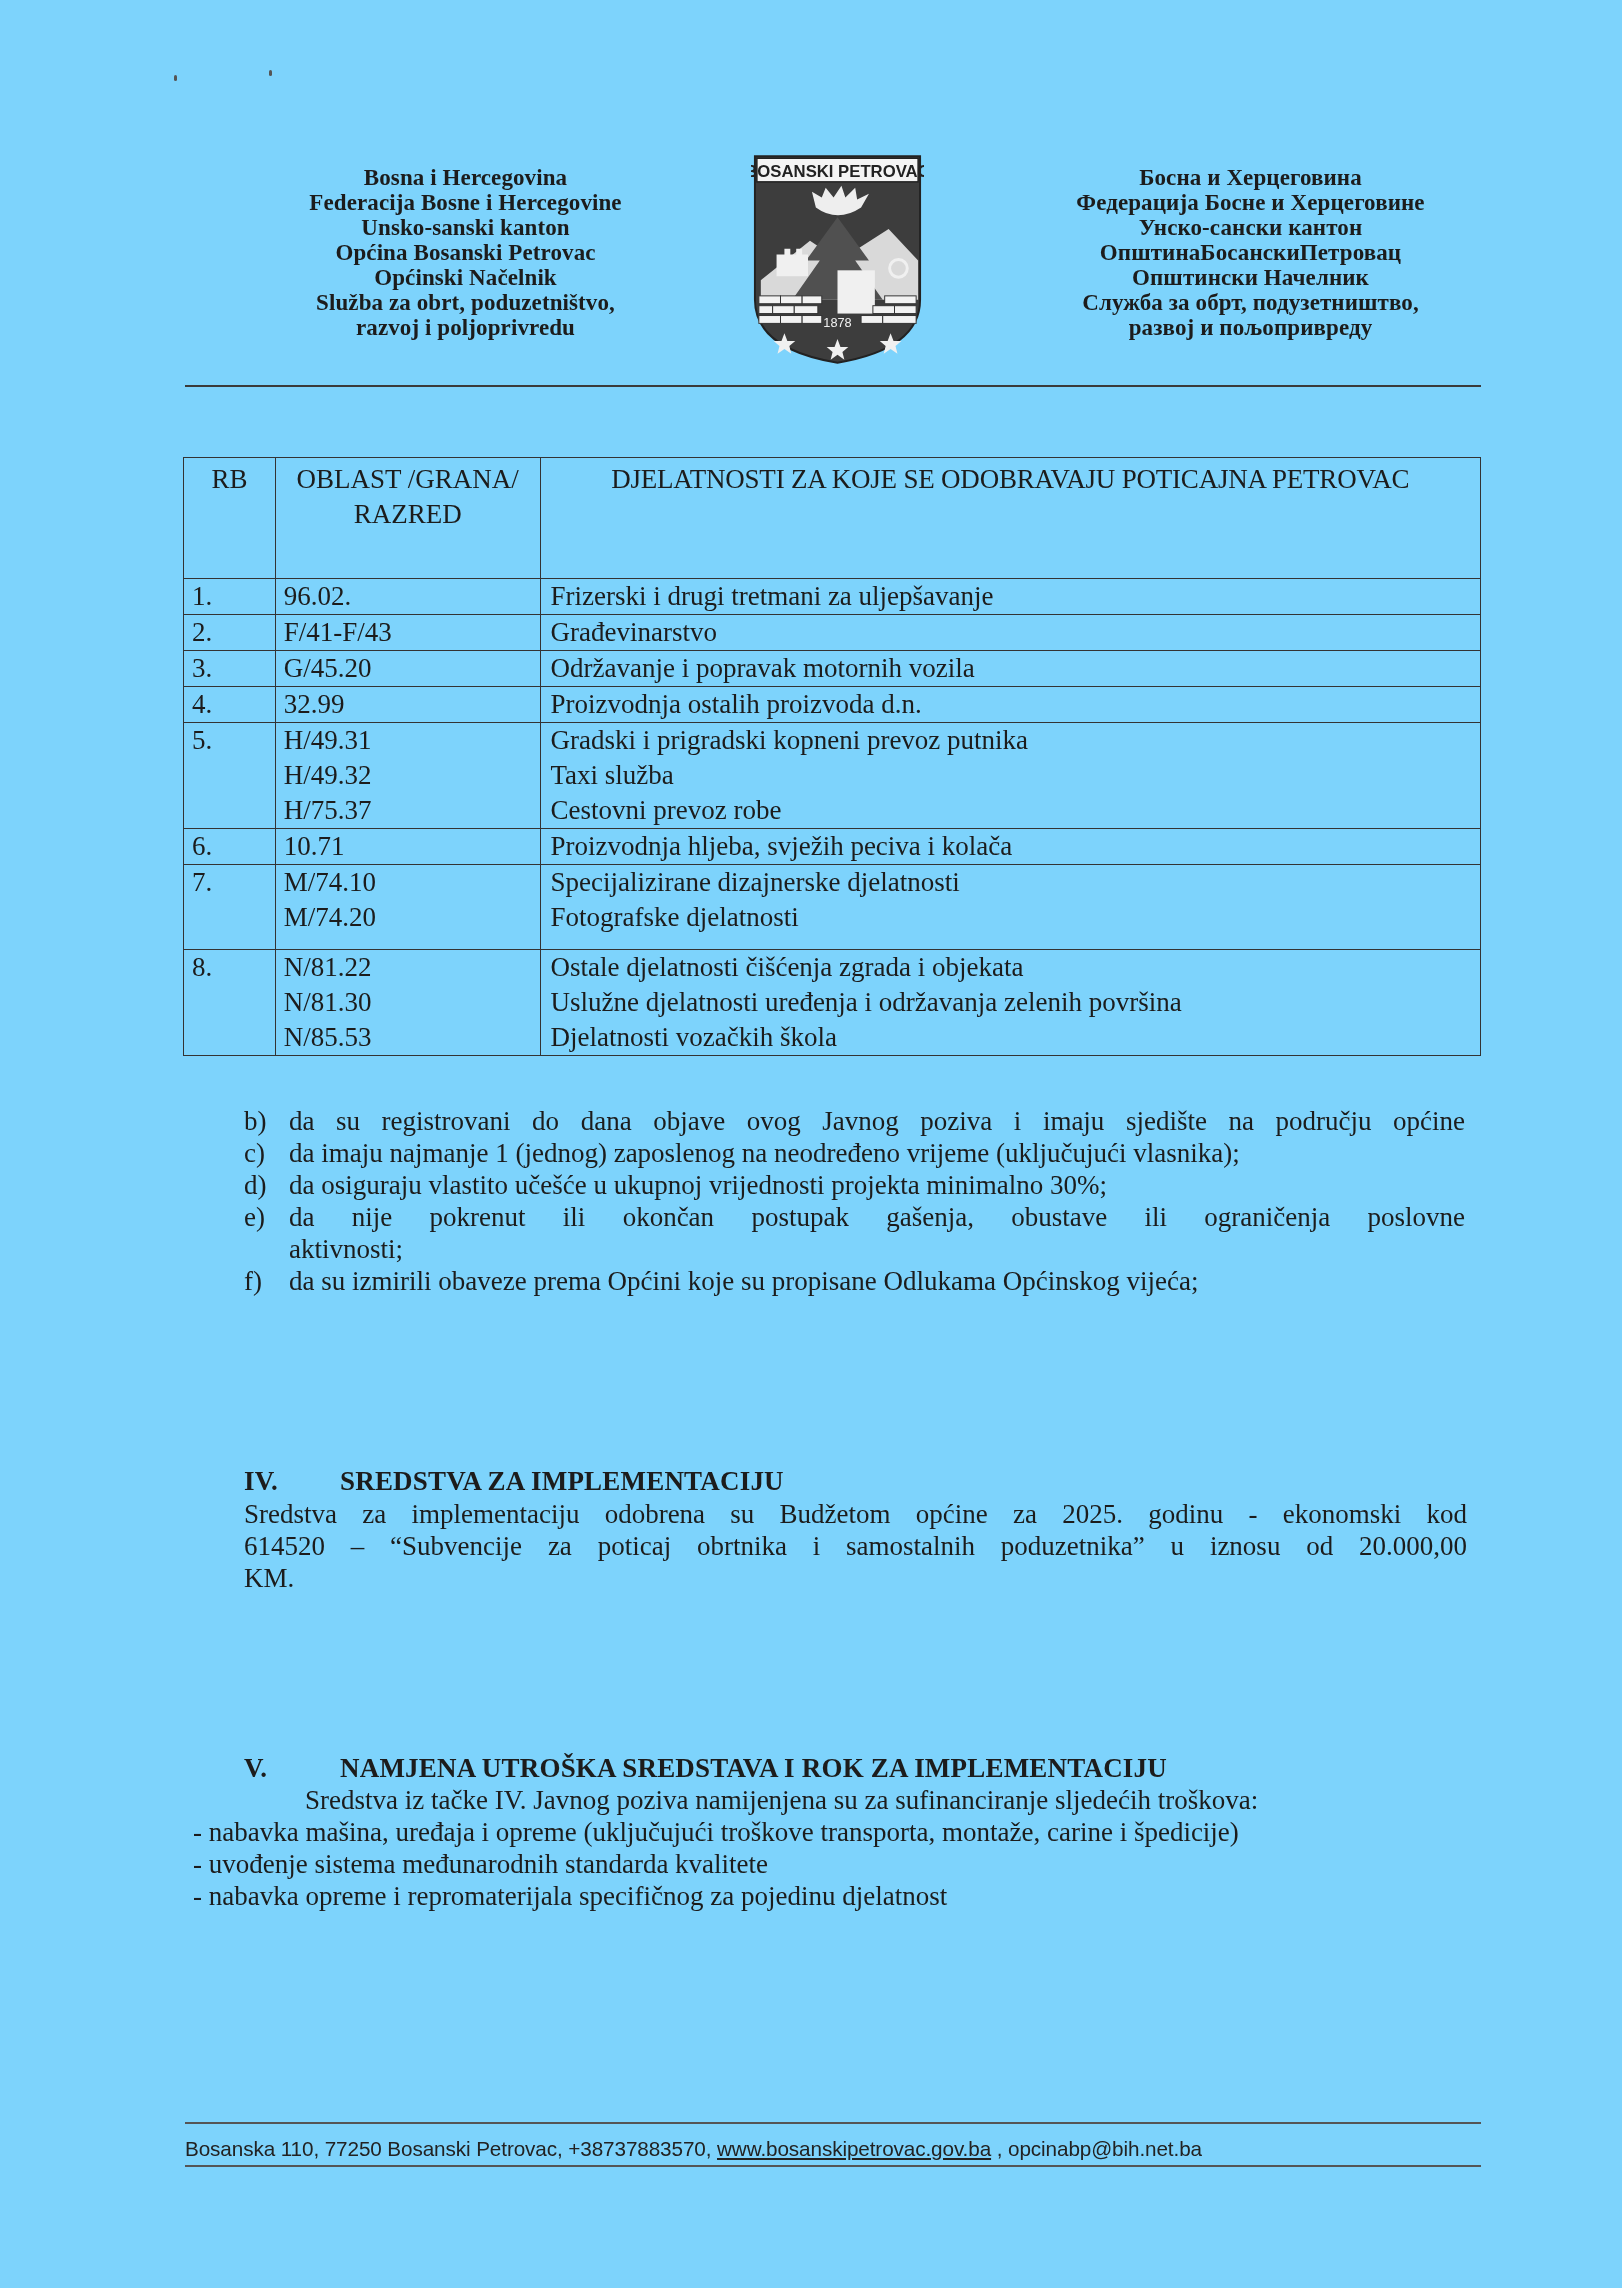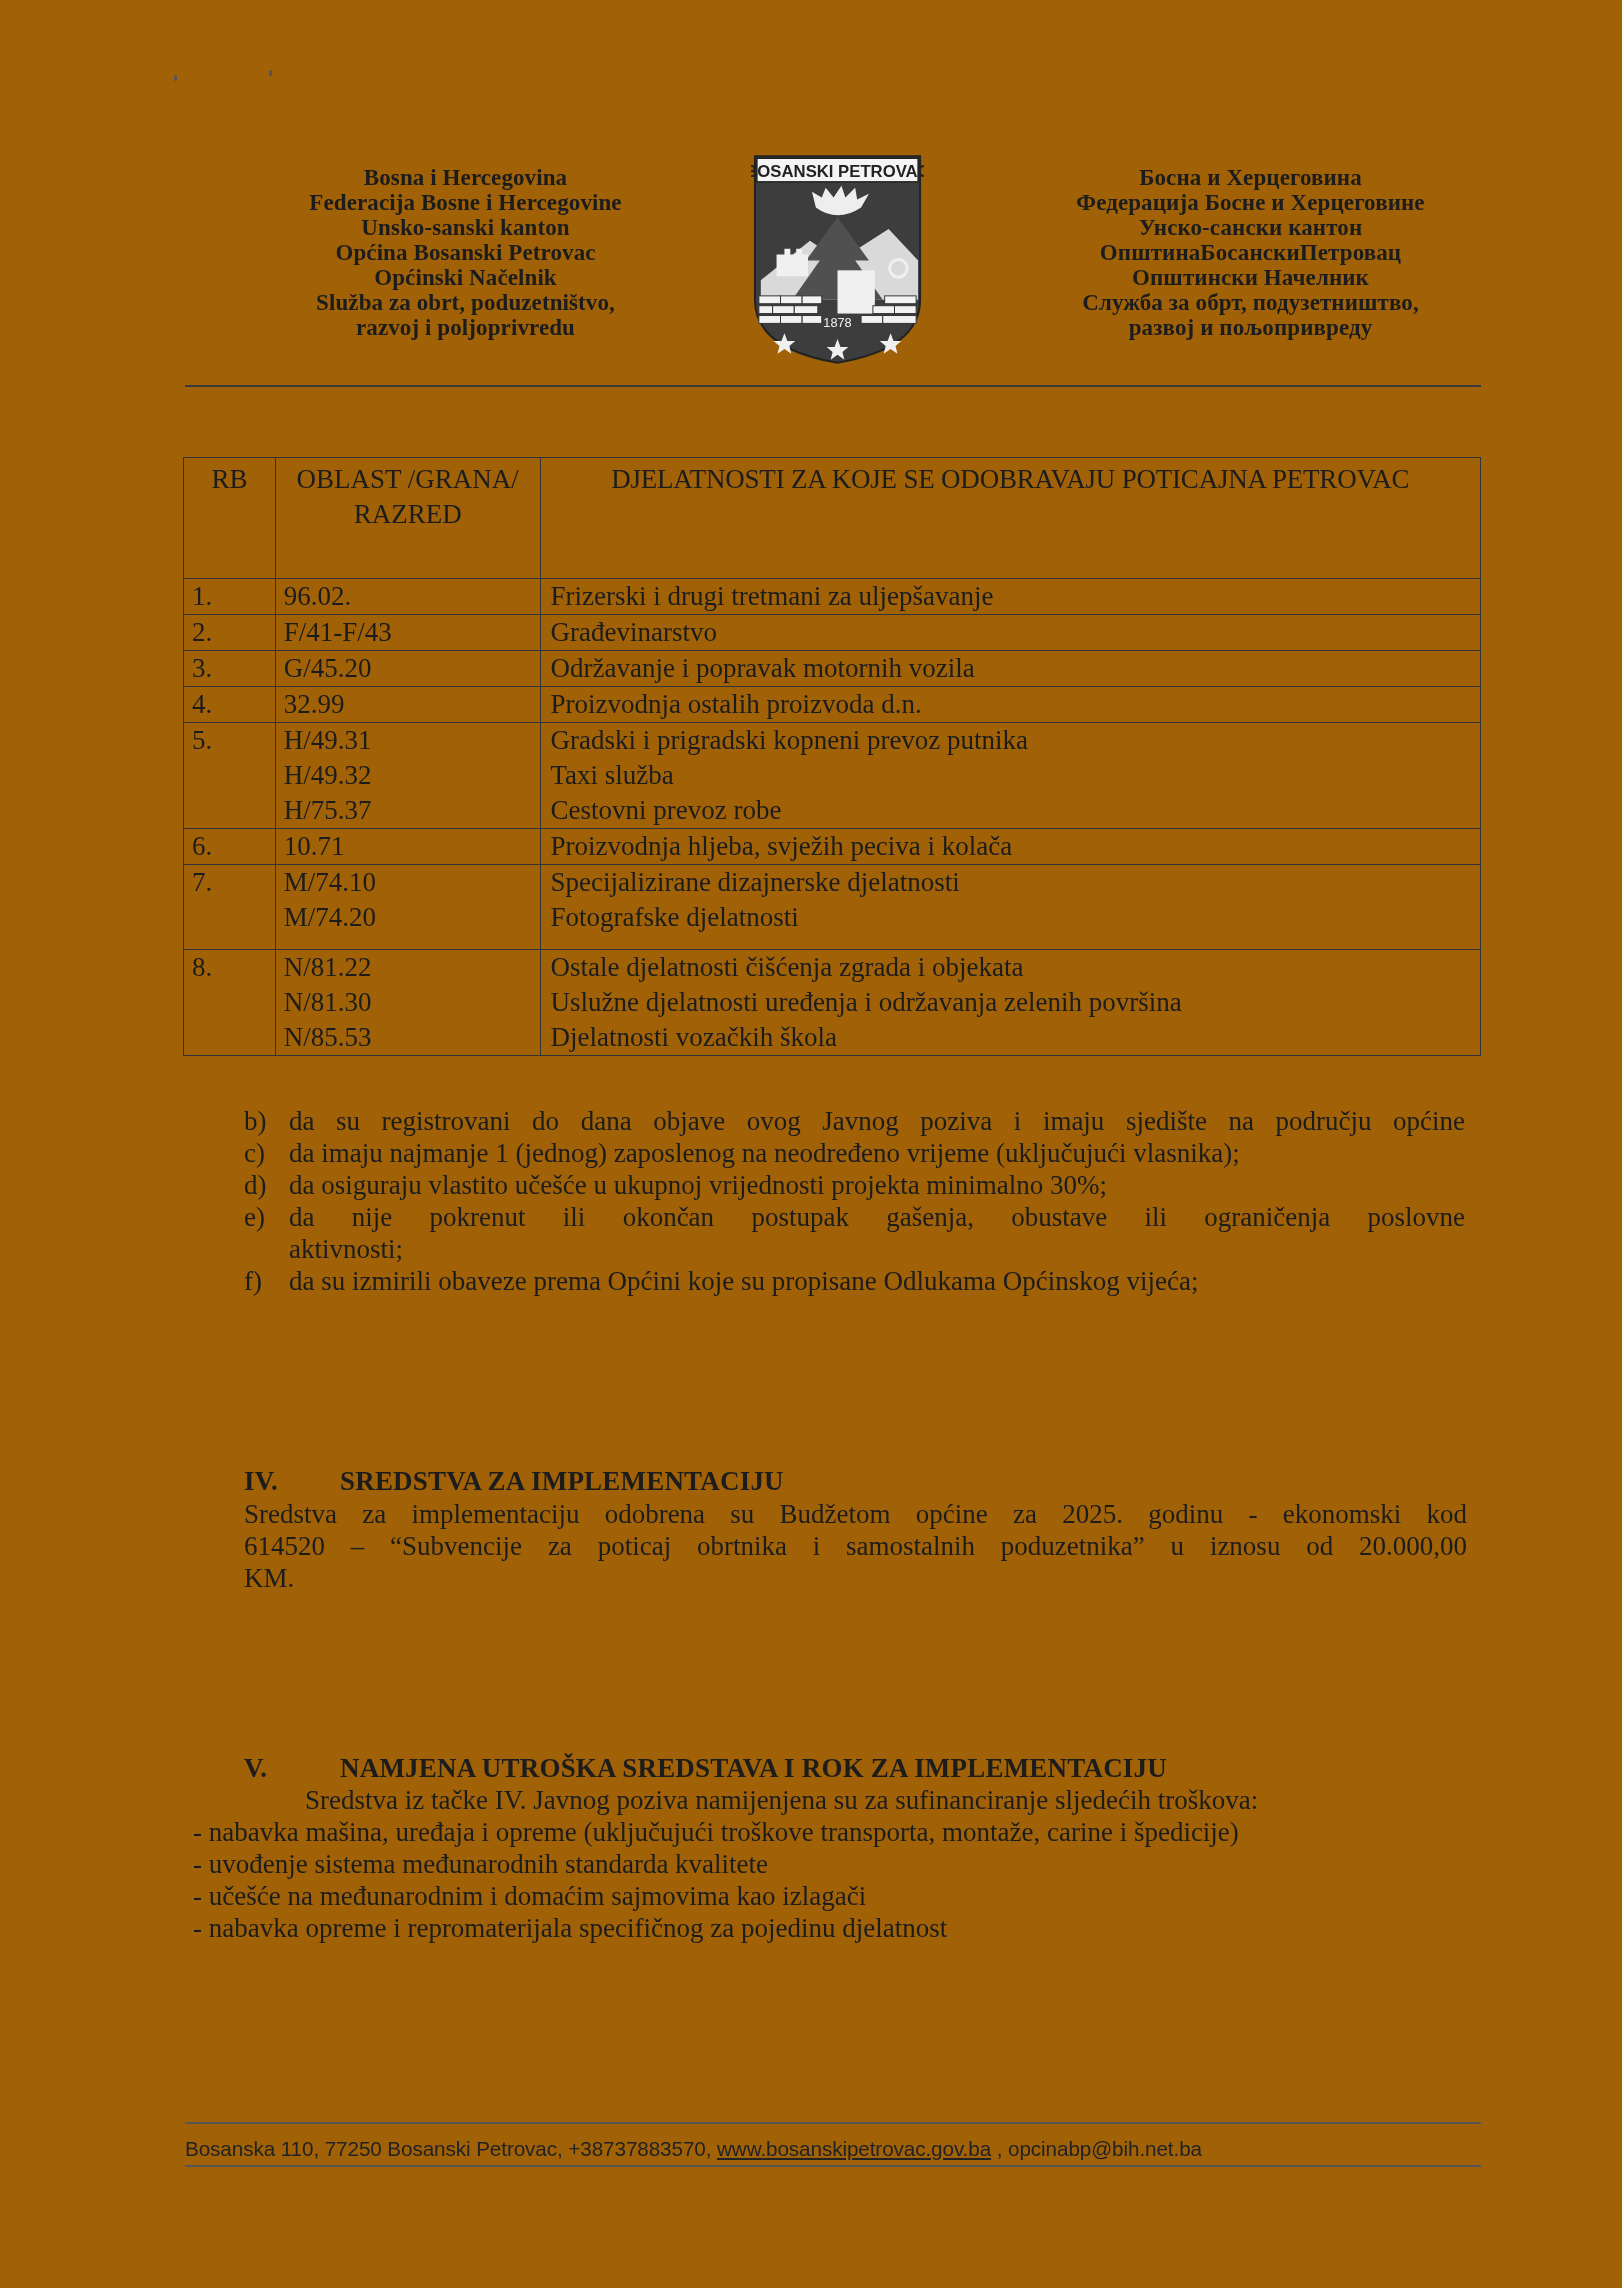--- a/index.html
+++ b/index.html
@@ -1,18 +1,18 @@
 <!DOCTYPE html>
 <html><head>
 <meta charset="utf-8">
 <style>
   html, body { margin: 0; padding: 0; background: #ffffff; }
   body { width: 1622px; height: 2288px; position: relative; overflow: hidden;
          font-family: "Liberation Serif", "DejaVu Serif", serif; color: #1c1c1c; }
-  .page { position: absolute; inset: 0; background: #a16207; }
+  .page { position: absolute; inset: 0; background: #7dd3fc; }
 
   .scan-mark { position: absolute; width: 3px; height: 5.9px; background: #555; border-radius: 2px; }
 
   
   .hdr-block { position: absolute; top: 165px; text-align: center; font-weight: bold;
                font-size: 23px; line-height: 25px; letter-spacing: 0.1px; }
   .hdr-left  { left: 229px; width: 473px; }
   .hdr-right { left: 1034px; width: 433px; }
   .hdr-line { display: block; white-space: nowrap; }
   .crest { position: absolute; left: 751px; top: 152px; width: 173px; height: 215px; }
@@ -290,21 +290,20 @@
     <span class="bullet">KM.</span>
   </div>
 
   <div class="sec-head sec5">
     <span class="sec-num">V.</span><span>NAMJENA UTROŠKA SREDSTAVA I ROK ZA IMPLEMENTACIJU</span>
   </div>
   <div class="sec5-body">
     <span class="bullet indent">Sredstva iz tačke IV. Javnog poziva namijenjena su za sufinanciranje sljedećih troškova:</span>
     <span class="bullet">- nabavka mašina, uređaja i opreme (uključujući troškove transporta, montaže, carine i špedicije)</span>
     <span class="bullet">- uvođenje sistema međunarodnih standarda kvalitete</span>
-    <span class="bullet">- učešće na međunarodnim i domaćim sajmovima kao izlagači</span>
     <span class="bullet">- nabavka opreme i repromaterijala specifičnog za pojedinu djelatnost</span>
   </div>
 
   <div class="foot-rule" style="top:2122px;"></div>
   <div class="foot-text">
     <span>Bosanska 110, 77250 Bosanski Petrovac, +38737883570, </span><a class="foot-link">www.bosanskipetrovac.gov.ba</a><span> , </span><span>opcinabp@bih.net.ba</span>
   </div>
   <div class="foot-rule" style="top:2165px;"></div>
 
 </div>

